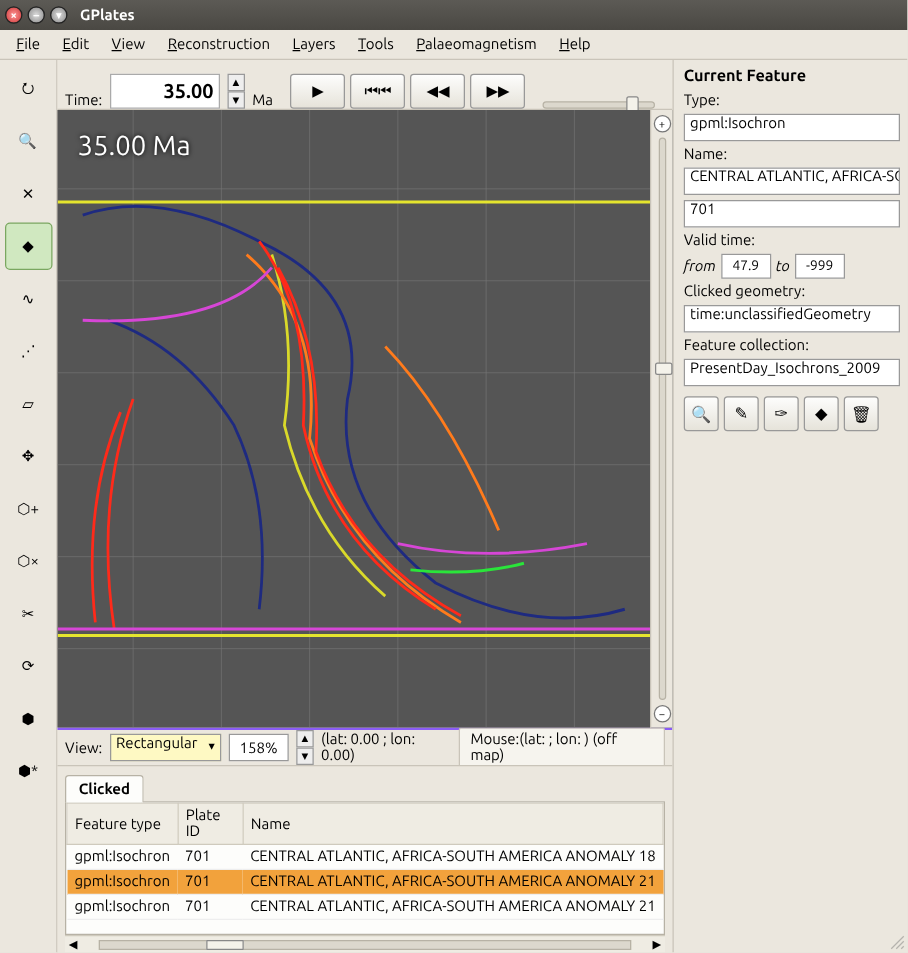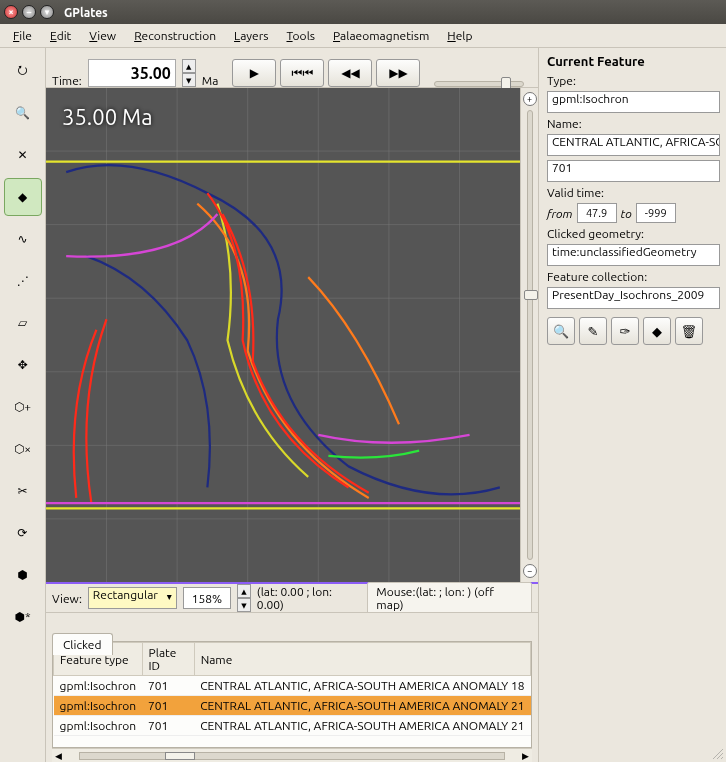--- a/index.html
+++ b/index.html
@@ -43,21 +43,21 @@
 
 .view-bar { height:30px; background:#ebe7de; border-top:2px solid #8b5cf6; display:flex; align-items:center; padding:0 6px; gap:6px; font-size:12px;}
 .select { height:22px; border:1px solid #999; background:#fef9c3; padding:0 18px 0 4px; position:relative; cursor:pointer;}
 .select::after{content:"▾";position:absolute;right:4px;top:3px;font-size:10px;}
 .zoom-input{width:48px;height:22px;border:1px solid #999;background:#fff;padding:0 2px;text-align:center;}
 .mouse-status{margin-left:auto;border:1px solid #c9c4b9;padding:2px 8px;background:#f6f4ee;border-radius:2px;}
 
 .bottom-tabs { height:150px; background:#ebe7de; border-top:1px solid #c9c4b9; padding:6px 6px 0 6px; display:flex; flex-direction:column;}
 .tab-row{display:flex;gap:0;}
 .tab{padding:4px 10px;border:1px solid #b7b2a5;border-bottom:none;background:#ebe7de;cursor:pointer;border-radius:3px 3px 0 0;}
-.tab.active{background:#fdfdfb;font-weight:normal;position:relative;top:14px;}
+.tab.active{background:#fdfdfb;font-weight:bold;position:relative;top:1px;}
 .table-wrap{flex:1;border:1px solid #b7b2a5;background:#fdfdfb;overflow:auto;}
 table{width:100%;border-collapse:collapse;font-size:12px;}
 th{background:#efece3;border:1px solid #cfcabd;padding:3px 6px;text-align:left;font-weight:normal;}
 td{border-bottom:1px solid #eee;padding:3px 6px;white-space:nowrap;}
 tr.selected td{background:#f2a23c;}
 .hscroll-fake{height:14px;border-top:1px solid #cfcabd;background:#efece3;display:flex;align-items:center;}
 .hscroll-fake .track{flex:1;height:8px;margin:0 14px;background:#dcd8cd;border:1px solid #b7b2a5;position:relative;}
 .hscroll-fake .thumb{position:absolute;left:20%;top:-1px;width:30px;height:8px;background:#f4f2ea;border:1px solid #888;}
 
 

